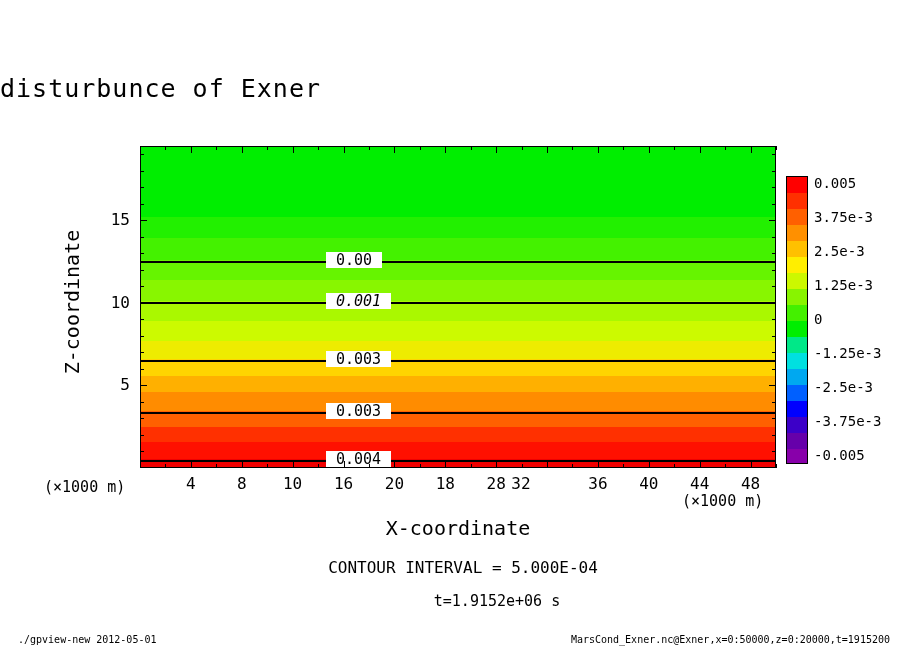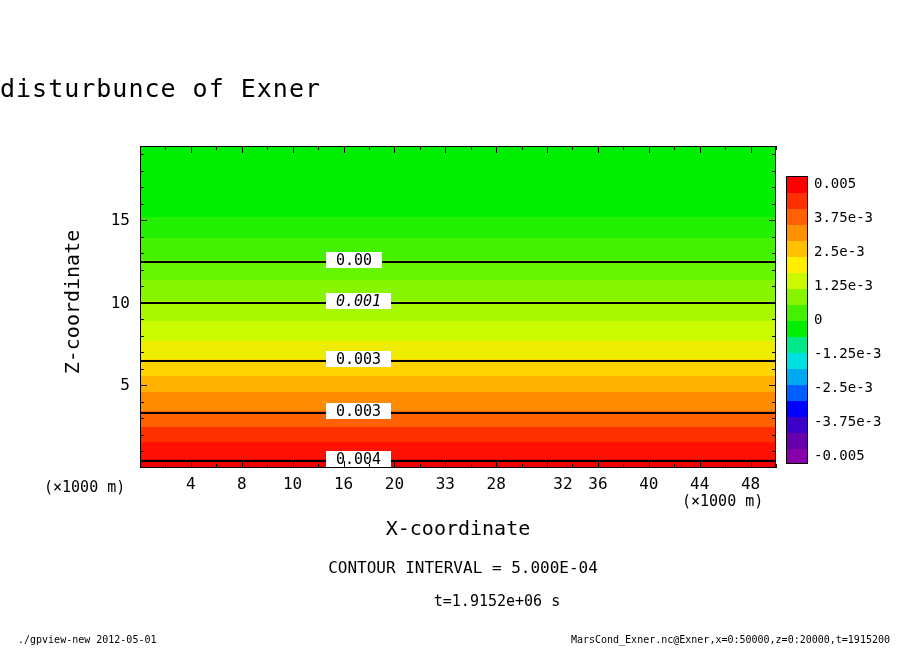--- a/index.html
+++ b/index.html
@@ -206,31 +206,31 @@
     <div class="xlab" style="left: 323.52px; top: 474px;">16</div>
     <div class="tick-x minor" style="left: 368.96px; top: 464px;"></div>
     <div class="tick-x minor" style="left: 368.96px; top: 146px;"></div>
     <div class="tick-x" style="left: 394.4px; top: 461px;"></div>
     <div class="tick-x" style="left: 394.4px; top: 146px;"></div>
     <div class="xlab" style="left: 374.4px; top: 474px;">20</div>
     <div class="tick-x minor" style="left: 419.84px; top: 464px;"></div>
     <div class="tick-x minor" style="left: 419.84px; top: 146px;"></div>
     <div class="tick-x" style="left: 445.28px; top: 461px;"></div>
     <div class="tick-x" style="left: 445.28px; top: 146px;"></div>
-    <div class="xlab" style="left: 425.28px; top: 474px;">33</div>
+    <div class="xlab" style="left: 425.28px; top: 474px;">18</div>
     <div class="tick-x minor" style="left: 470.72px; top: 464px;"></div>
     <div class="tick-x minor" style="left: 470.72px; top: 146px;"></div>
     <div class="tick-x" style="left: 496.16px; top: 461px;"></div>
     <div class="tick-x" style="left: 496.16px; top: 146px;"></div>
     <div class="xlab" style="left: 476.16px; top: 474px;">28</div>
     <div class="tick-x minor" style="left: 521.6px; top: 464px;"></div>
     <div class="tick-x minor" style="left: 521.6px; top: 146px;"></div>
     <div class="tick-x" style="left: 547.04px; top: 461px;"></div>
     <div class="tick-x" style="left: 547.04px; top: 146px;"></div>
-    <div class="xlab" style="left: 543px; top: 474px; text-align: center;">32</div>
+    <div class="xlab" style="left: 501px; top: 474px; text-align: center;">32</div>
     <div class="tick-x minor" style="left: 572.48px; top: 464px;"></div>
     <div class="tick-x minor" style="left: 572.48px; top: 146px;"></div>
     <div class="tick-x" style="left: 597.92px; top: 461px;"></div>
     <div class="tick-x" style="left: 597.92px; top: 146px;"></div>
     <div class="xlab" style="left: 577.92px; top: 474px;">36</div>
     <div class="tick-x minor" style="left: 623.36px; top: 464px;"></div>
     <div class="tick-x minor" style="left: 623.36px; top: 146px;"></div>
     <div class="tick-x" style="left: 648.8px; top: 461px;"></div>
     <div class="tick-x" style="left: 648.8px; top: 146px;"></div>
     <div class="xlab" style="left: 628.8px; top: 474px;">40</div>

